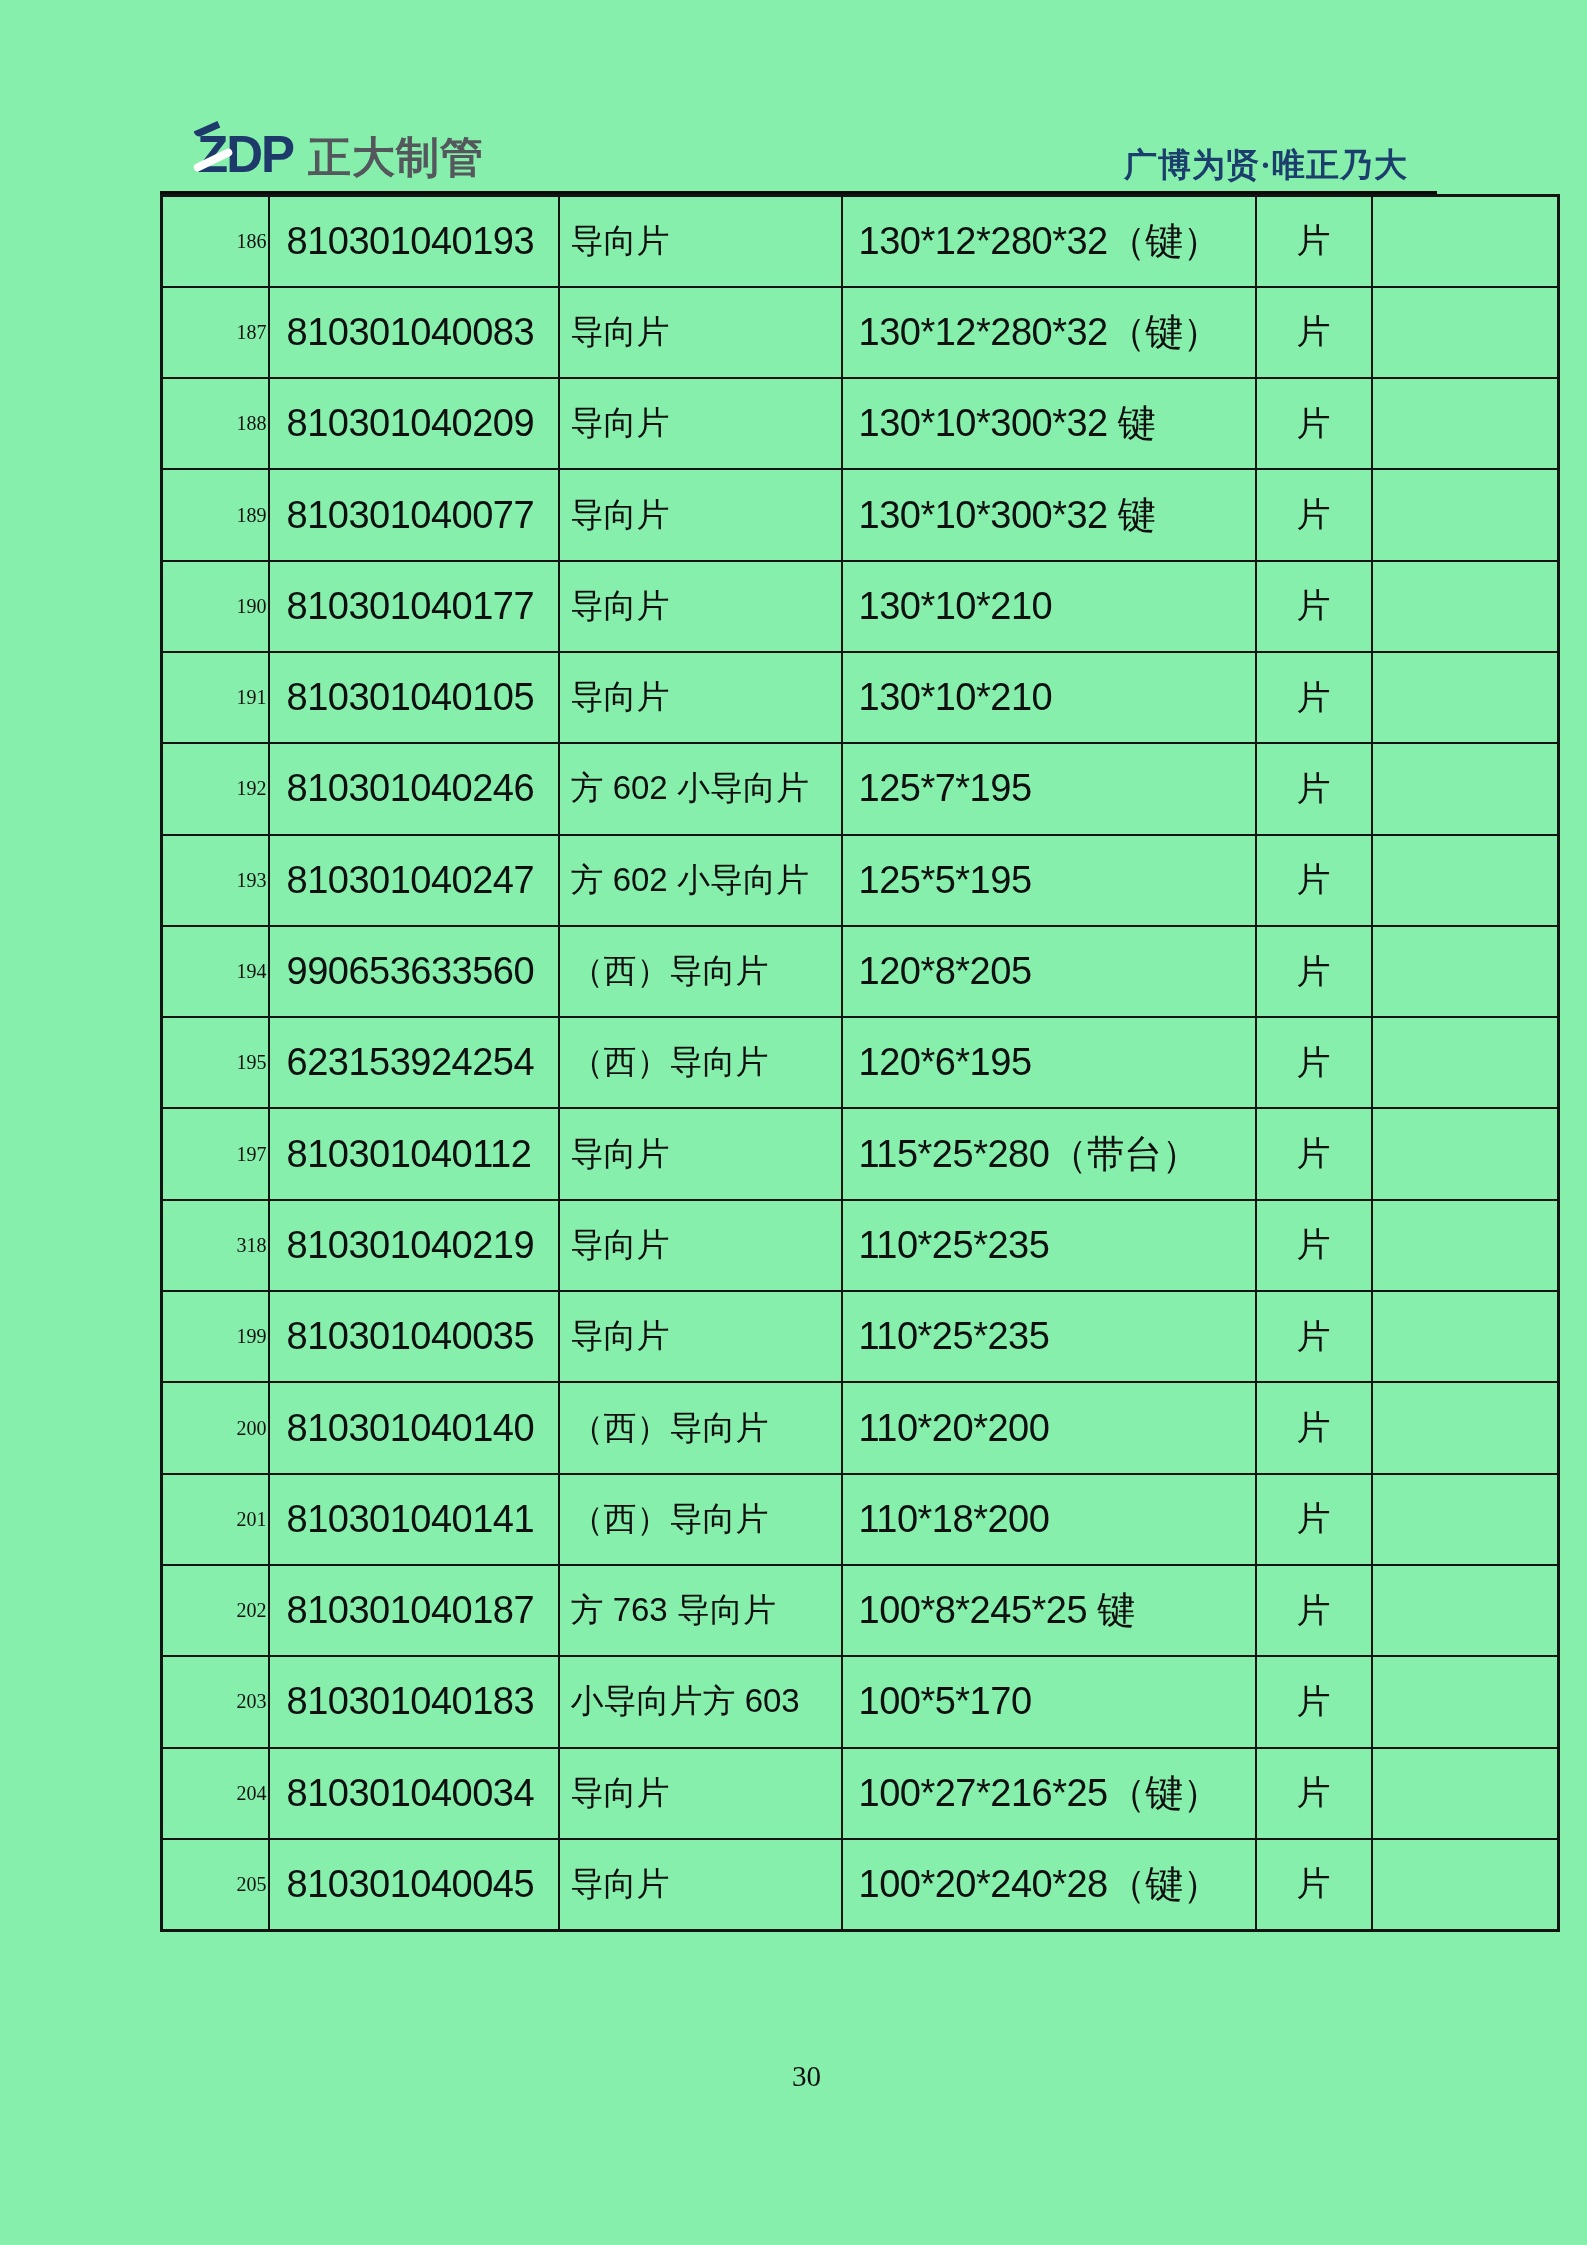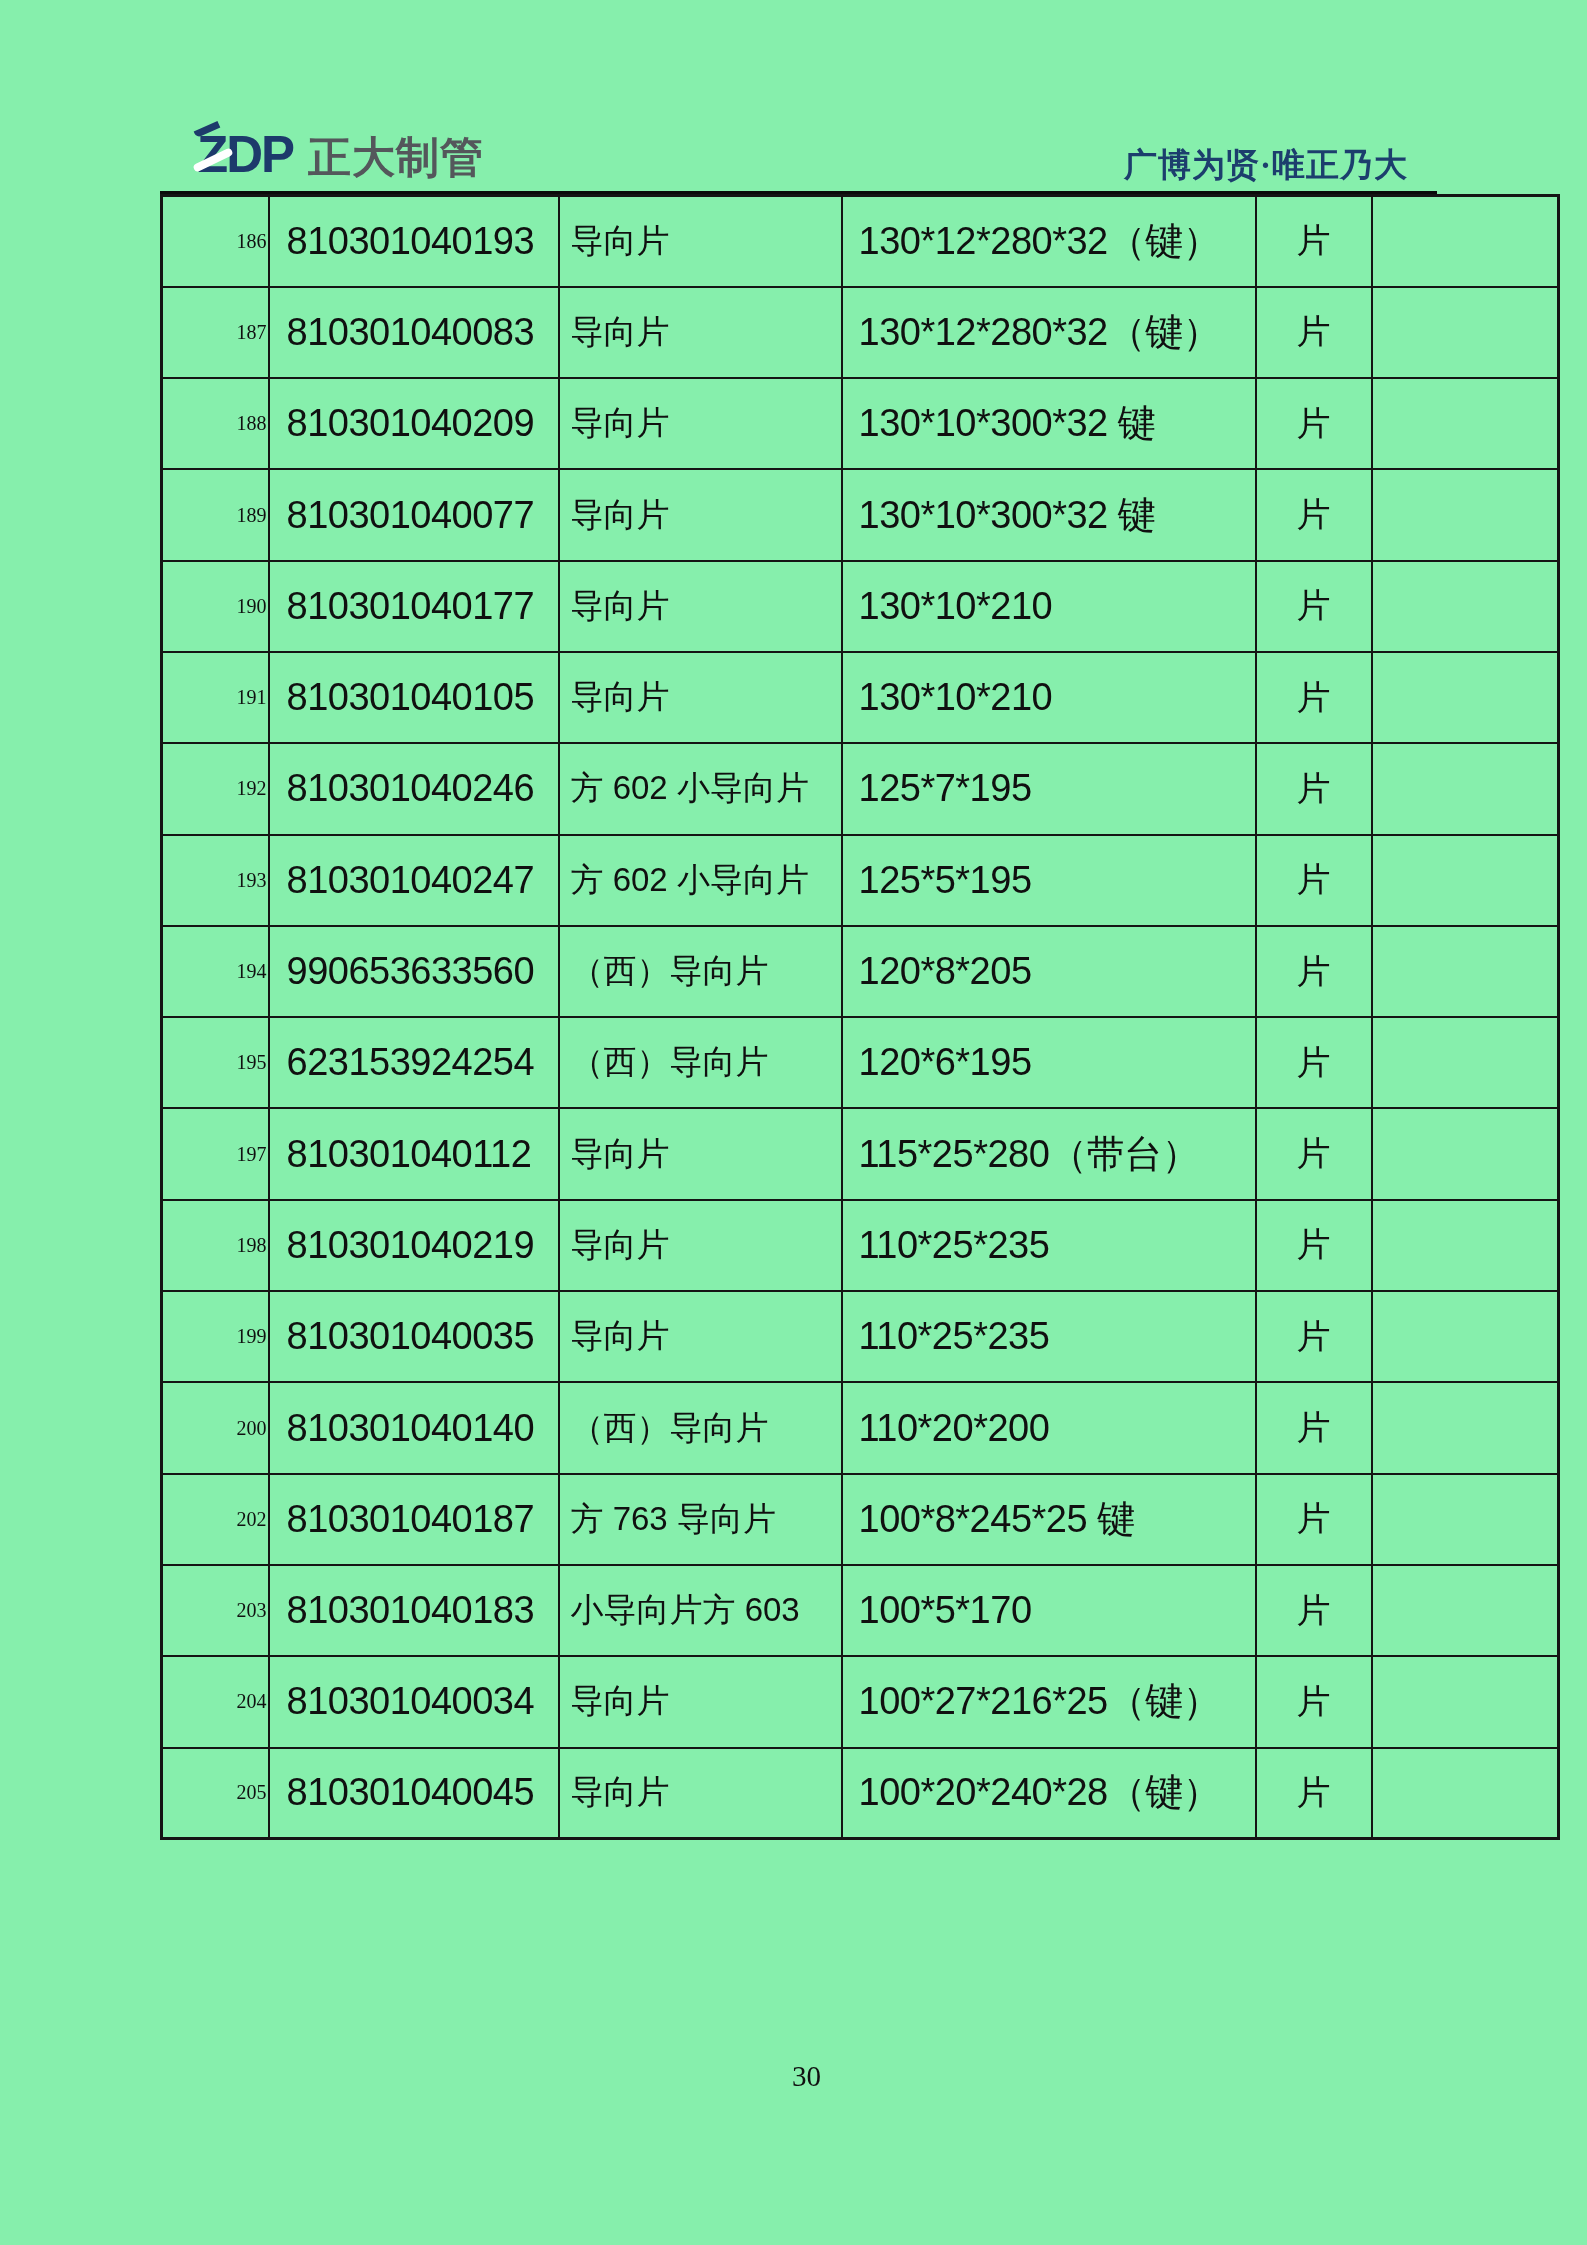--- a/index.html
+++ b/index.html
@@ -198,40 +198,48 @@
     </tr>
         <tr>
       <td class="col-no">197</td>
       <td class="col-code">810301040112</td>
       <td class="col-name">导向片</td>
       <td class="col-spec">115*25*280（带台）</td>
       <td class="col-unit">片</td>
       <td class="col-remark"></td>
     </tr>
         <tr>
-      <td class="col-no">198</td>
+      <td class="col-no">318</td>
       <td class="col-code">810301040219</td>
       <td class="col-name">导向片</td>
       <td class="col-spec">110*25*235</td>
       <td class="col-unit">片</td>
       <td class="col-remark"></td>
     </tr>
         <tr>
       <td class="col-no">199</td>
       <td class="col-code">810301040035</td>
       <td class="col-name">导向片</td>
       <td class="col-spec">110*25*235</td>
       <td class="col-unit">片</td>
       <td class="col-remark"></td>
     </tr>
         <tr>
       <td class="col-no">200</td>
       <td class="col-code">810301040140</td>
       <td class="col-name">（西）导向片</td>
       <td class="col-spec">110*20*200</td>
+      <td class="col-unit">片</td>
+      <td class="col-remark"></td>
+    </tr>
+        <tr>
+      <td class="col-no">201</td>
+      <td class="col-code">810301040141</td>
+      <td class="col-name">（西）导向片</td>
+      <td class="col-spec">110*18*200</td>
       <td class="col-unit">片</td>
       <td class="col-remark"></td>
     </tr>
         <tr>
       <td class="col-no">202</td>
       <td class="col-code">810301040187</td>
       <td class="col-name">方 763 导向片</td>
       <td class="col-spec">100*8*245*25 键</td>
       <td class="col-unit">片</td>
       <td class="col-remark"></td>

